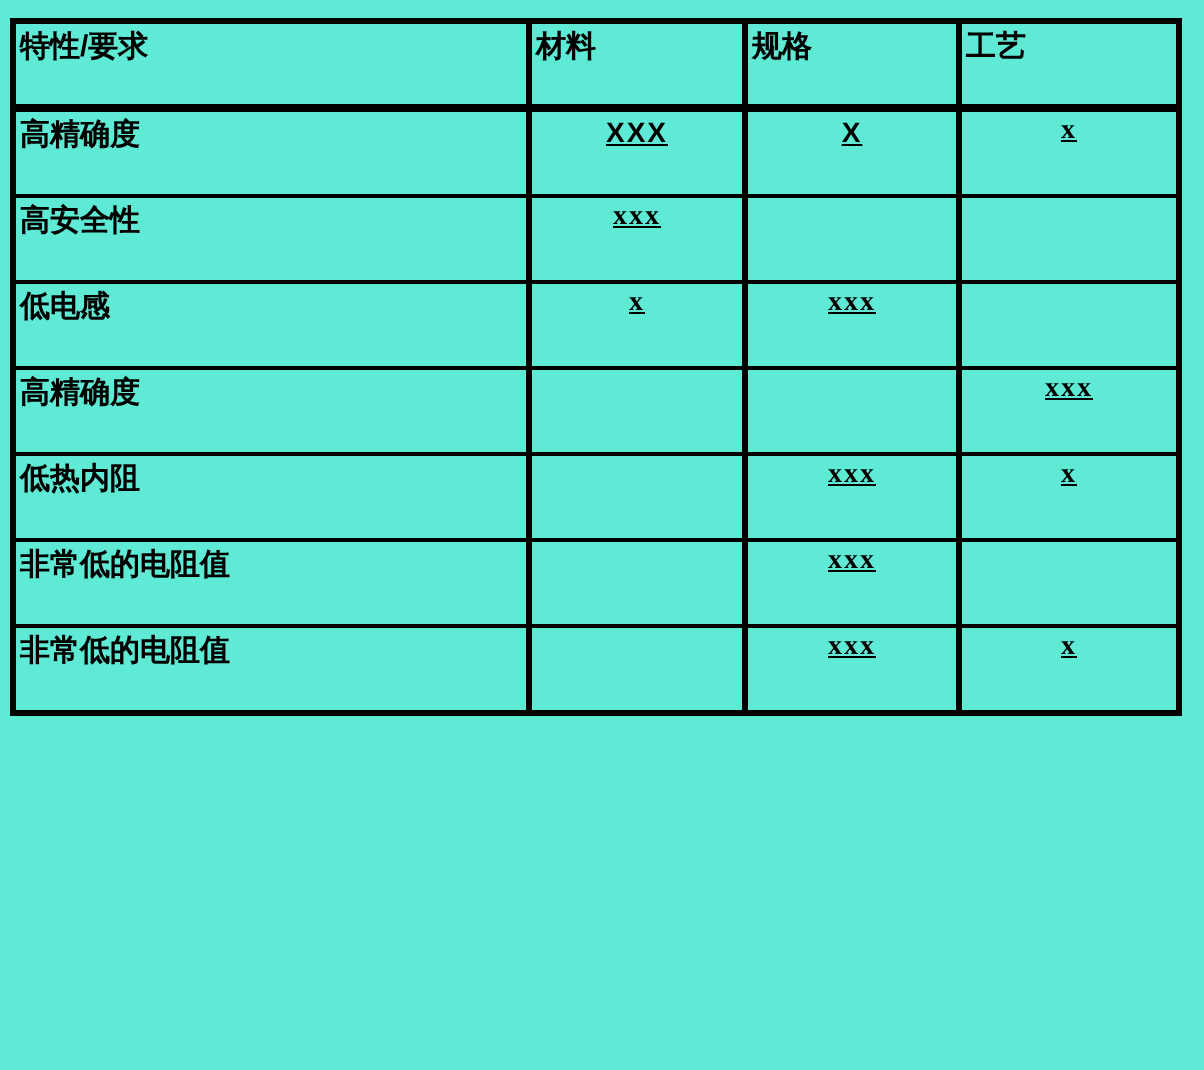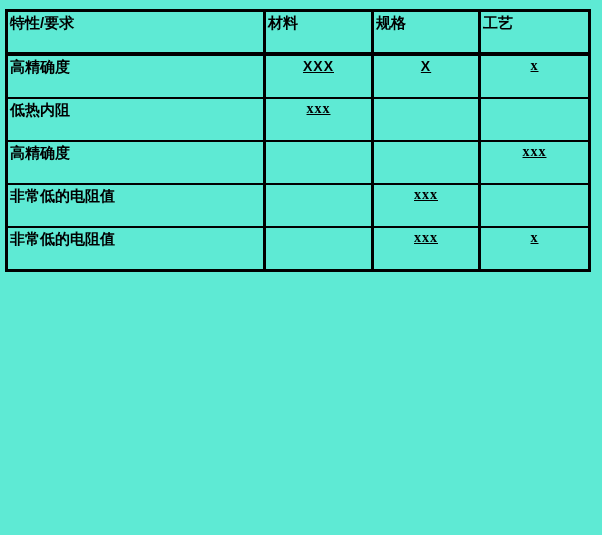--- a/index.html
+++ b/index.html
@@ -93,30 +93,42 @@
       </tr>
     </thead>
     <tbody>
       <tr>
         <td class="feature-col">高精确度</td>
         <td class="val caps">XXX</td>
         <td class="val caps">X</td>
         <td class="val">x</td>
       </tr>
       <tr>
-        <td class="feature-col">低热内阻</td>
+        <td class="feature-col">高安全性</td>
         <td class="val">xxx</td>
         <td class="val"></td>
+        <td class="val"></td>
+      </tr>
+      <tr>
+        <td class="feature-col">低电感</td>
+        <td class="val">x</td>
+        <td class="val">xxx</td>
         <td class="val"></td>
       </tr>
       <tr>
         <td class="feature-col">高精确度</td>
         <td class="val"></td>
         <td class="val"></td>
         <td class="val">xxx</td>
+      </tr>
+      <tr>
+        <td class="feature-col">低热内阻</td>
+        <td class="val"></td>
+        <td class="val">xxx</td>
+        <td class="val">x</td>
       </tr>
       <tr>
         <td class="feature-col">非常低的电阻值</td>
         <td class="val"></td>
         <td class="val">xxx</td>
         <td class="val"></td>
       </tr>
       <tr>
         <td class="feature-col">非常低的电阻值</td>
         <td class="val"></td>

